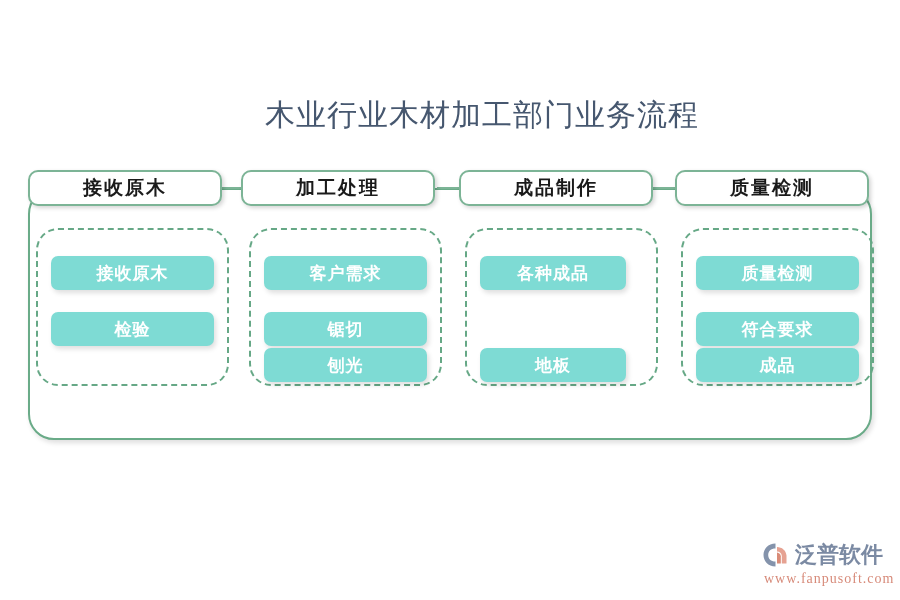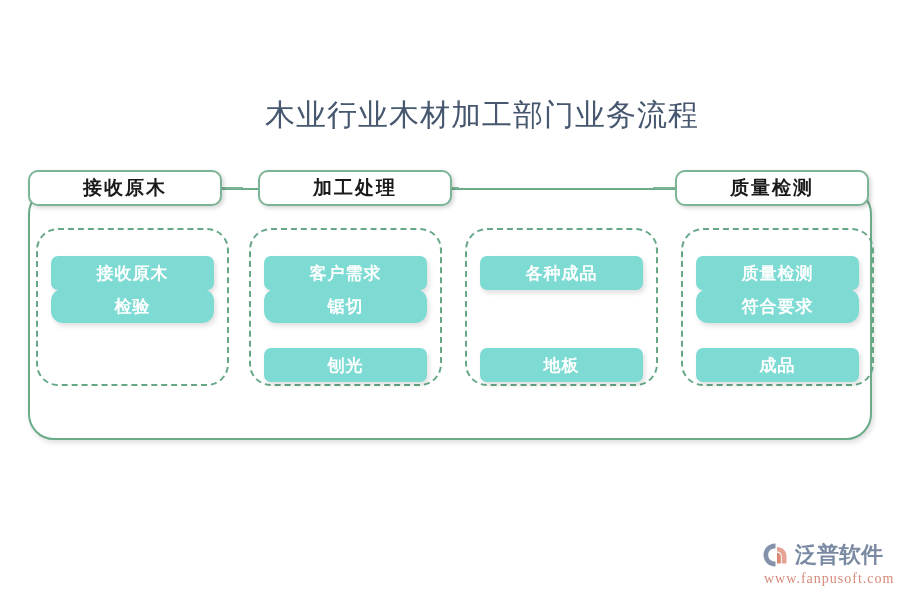--- a/index.html
+++ b/index.html
@@ -72,21 +72,21 @@
     justify-content: center;
     font-size: 19px;
     font-weight: bold;
     color: #1a1a1a;
     letter-spacing: 2px;
     font-family: "Liberation Serif", "DejaVu Serif", serif;
     box-shadow: 2px 2px 4px rgba(0,0,0,0.17);
     white-space: nowrap;
   }
   .header-box.h0 { left: 28px;  width: 194px; }
-  .header-box.h1 { left: 258px; width: 194px; }
+  .header-box.h1 { left: 241px; width: 194px; }
   .header-box.h2 { left: 459px; width: 194px; }
   .header-box.h3 { left: 675px; width: 194px; }
 
   .connector {
     position: absolute;
     top: 17px;
     height: 2px;
     background: #7cb496;
   }
   .connector.c0 { left: 222px; width: 21px; }
@@ -121,24 +121,24 @@
     color: #ffffff;
     font-size: 17px;
     font-weight: bold;
     letter-spacing: 1px;
     font-family: "Liberation Serif", "DejaVu Serif", serif;
     box-shadow: 2px 3px 5px rgba(0,0,0,0.13);
     white-space: nowrap;
   }
   .chip.col0 { left: 51px;  width: 163px; }
   .chip.col1 { left: 264px; width: 163px; }
-  .chip.col2 { left: 480px; width: 163px; }
+  .chip.col2 { left: 480px; width: 146px; }
   .chip.col3 { left: 696px; width: 163px; }
   .chip.row0 { top: 256px; }
-  .chip.row1 { top: 289px; border-radius: 12px; }
+  .chip.row1 { top: 312px; }
   .chip.row2 { top: 348px; }
 
   
   .logo {
     position: absolute;
     left: 762px;
     top: 540px;
     width: 128px;
     height: 48px;
   }
@@ -181,20 +181,21 @@
 
   <div class="outer-frame"></div>
 
   <div class="header-row">
     <div class="connector c0"></div>
     <div class="connector c1"></div>
     <div class="connector c2"></div>
 
     <div class="header-box h0">接收原木</div>
     <div class="header-box h1">加工处理</div>
+    <div class="header-box h2">成品制作</div>
     <div class="header-box h3">质量检测</div>
   </div>
 
   <div class="group-box g0"></div>
   <div class="group-box g1"></div>
   <div class="group-box g2"></div>
   <div class="group-box g3"></div>
 
   <div class="chip col0 row0">接收原木</div>
   <div class="chip col0 row1">检验</div>

